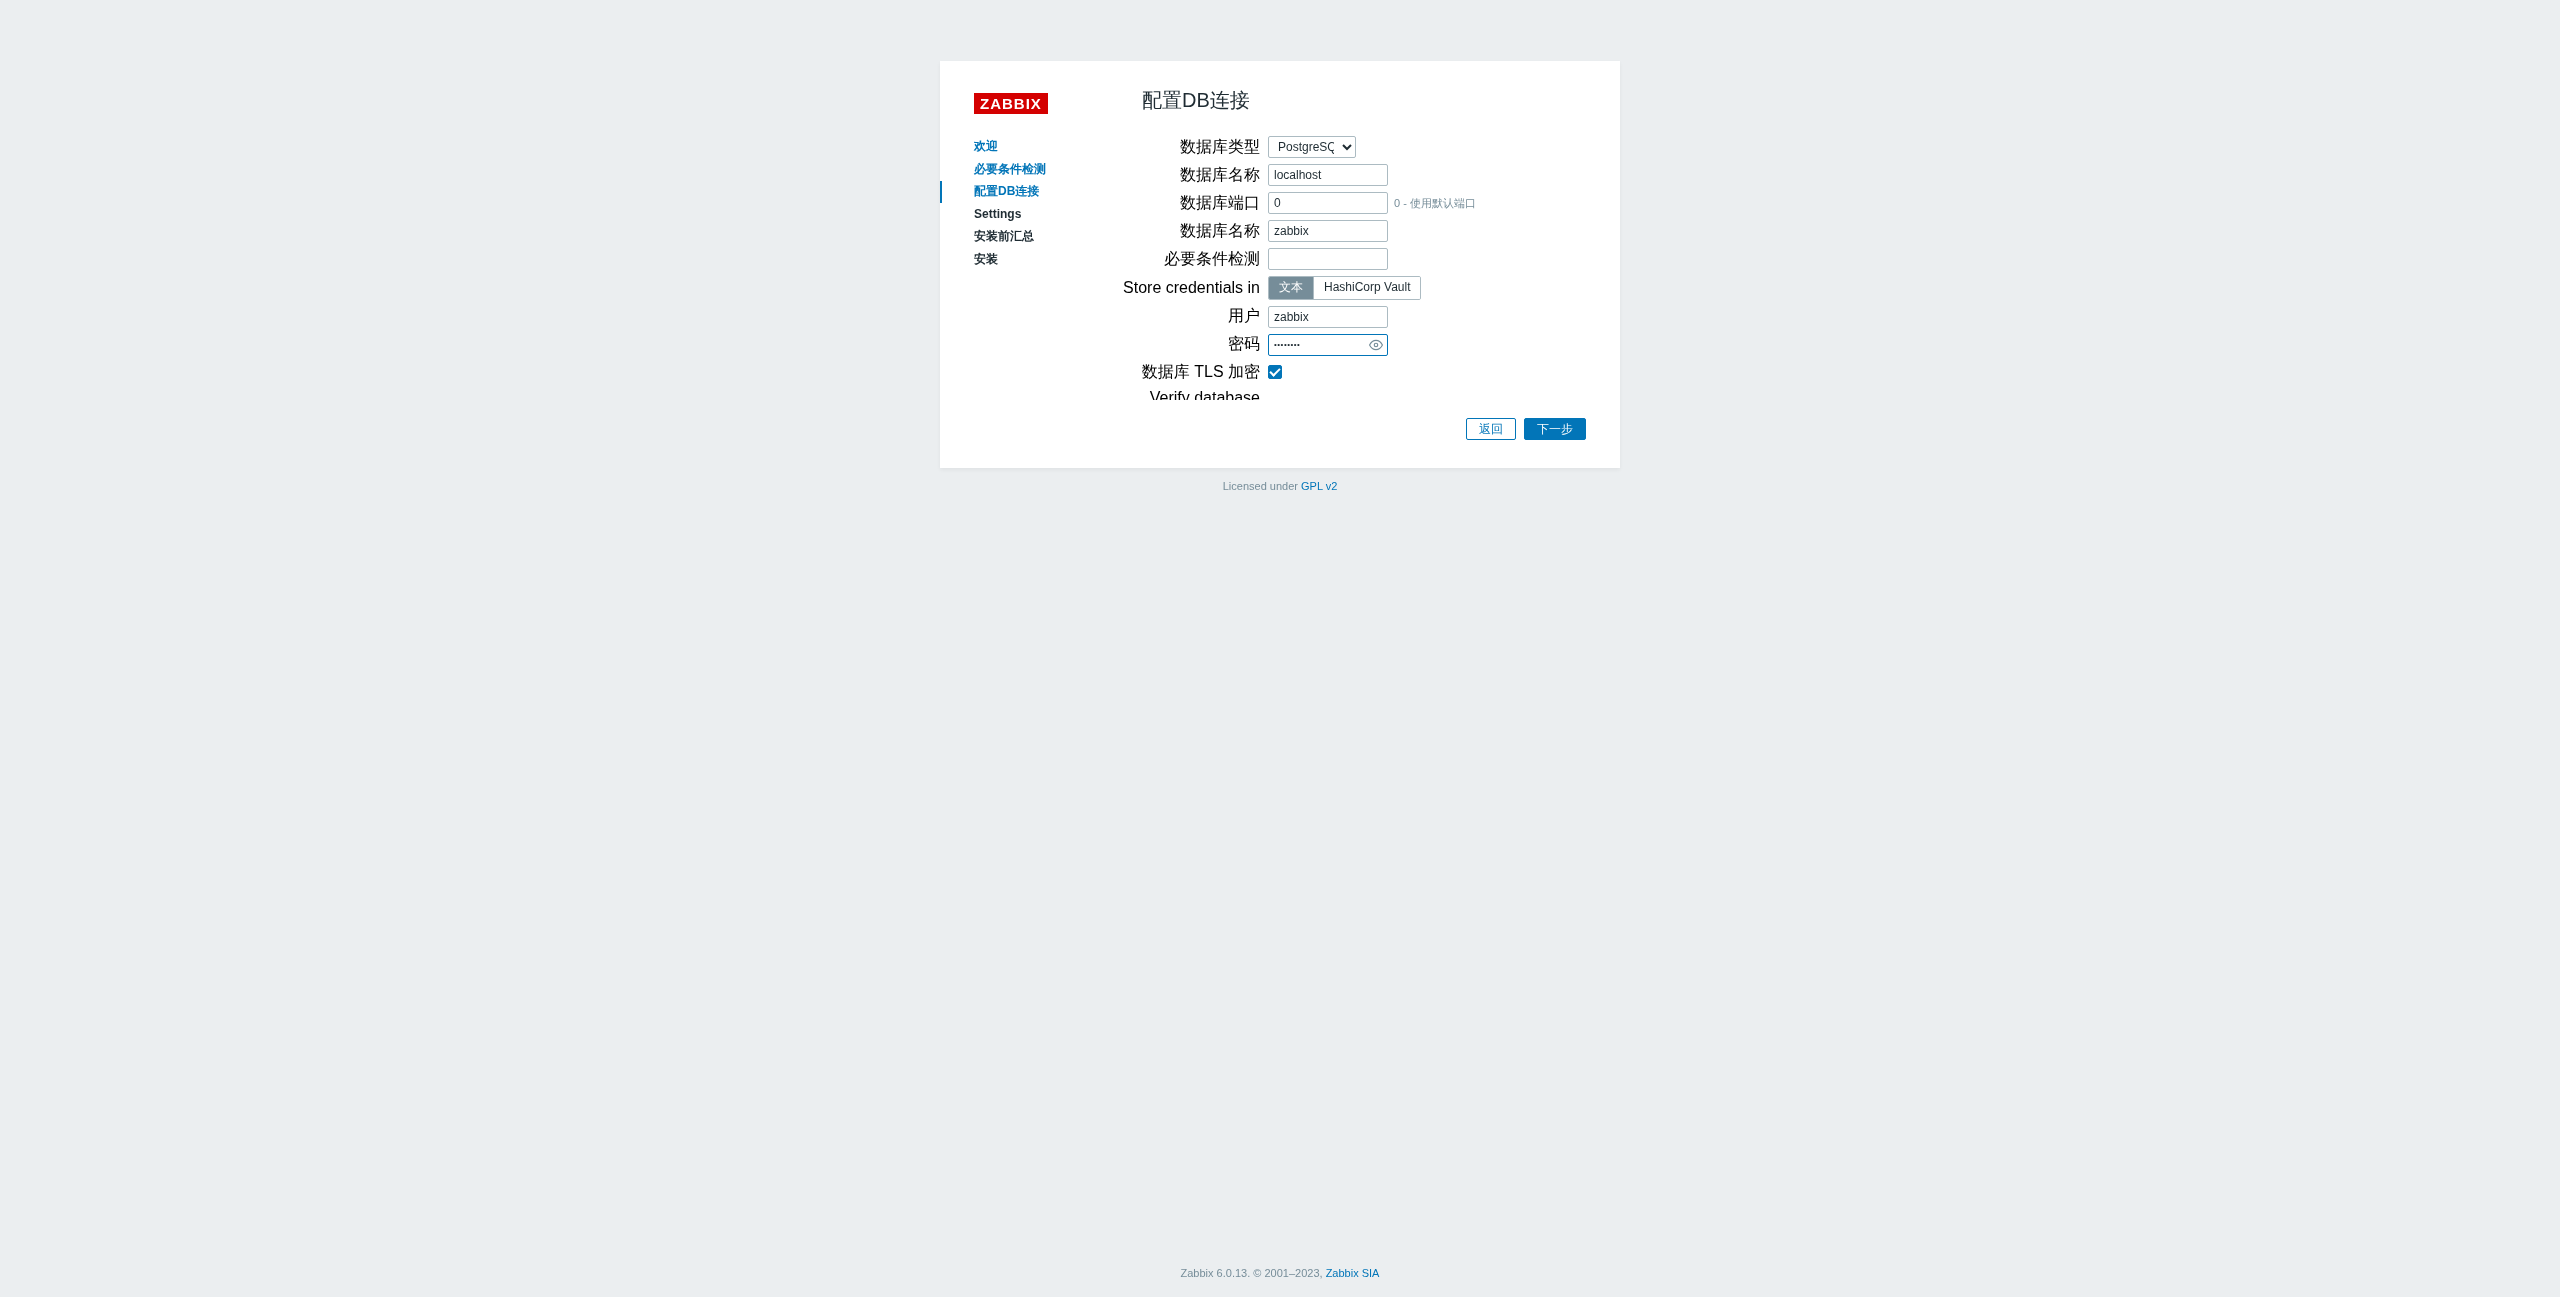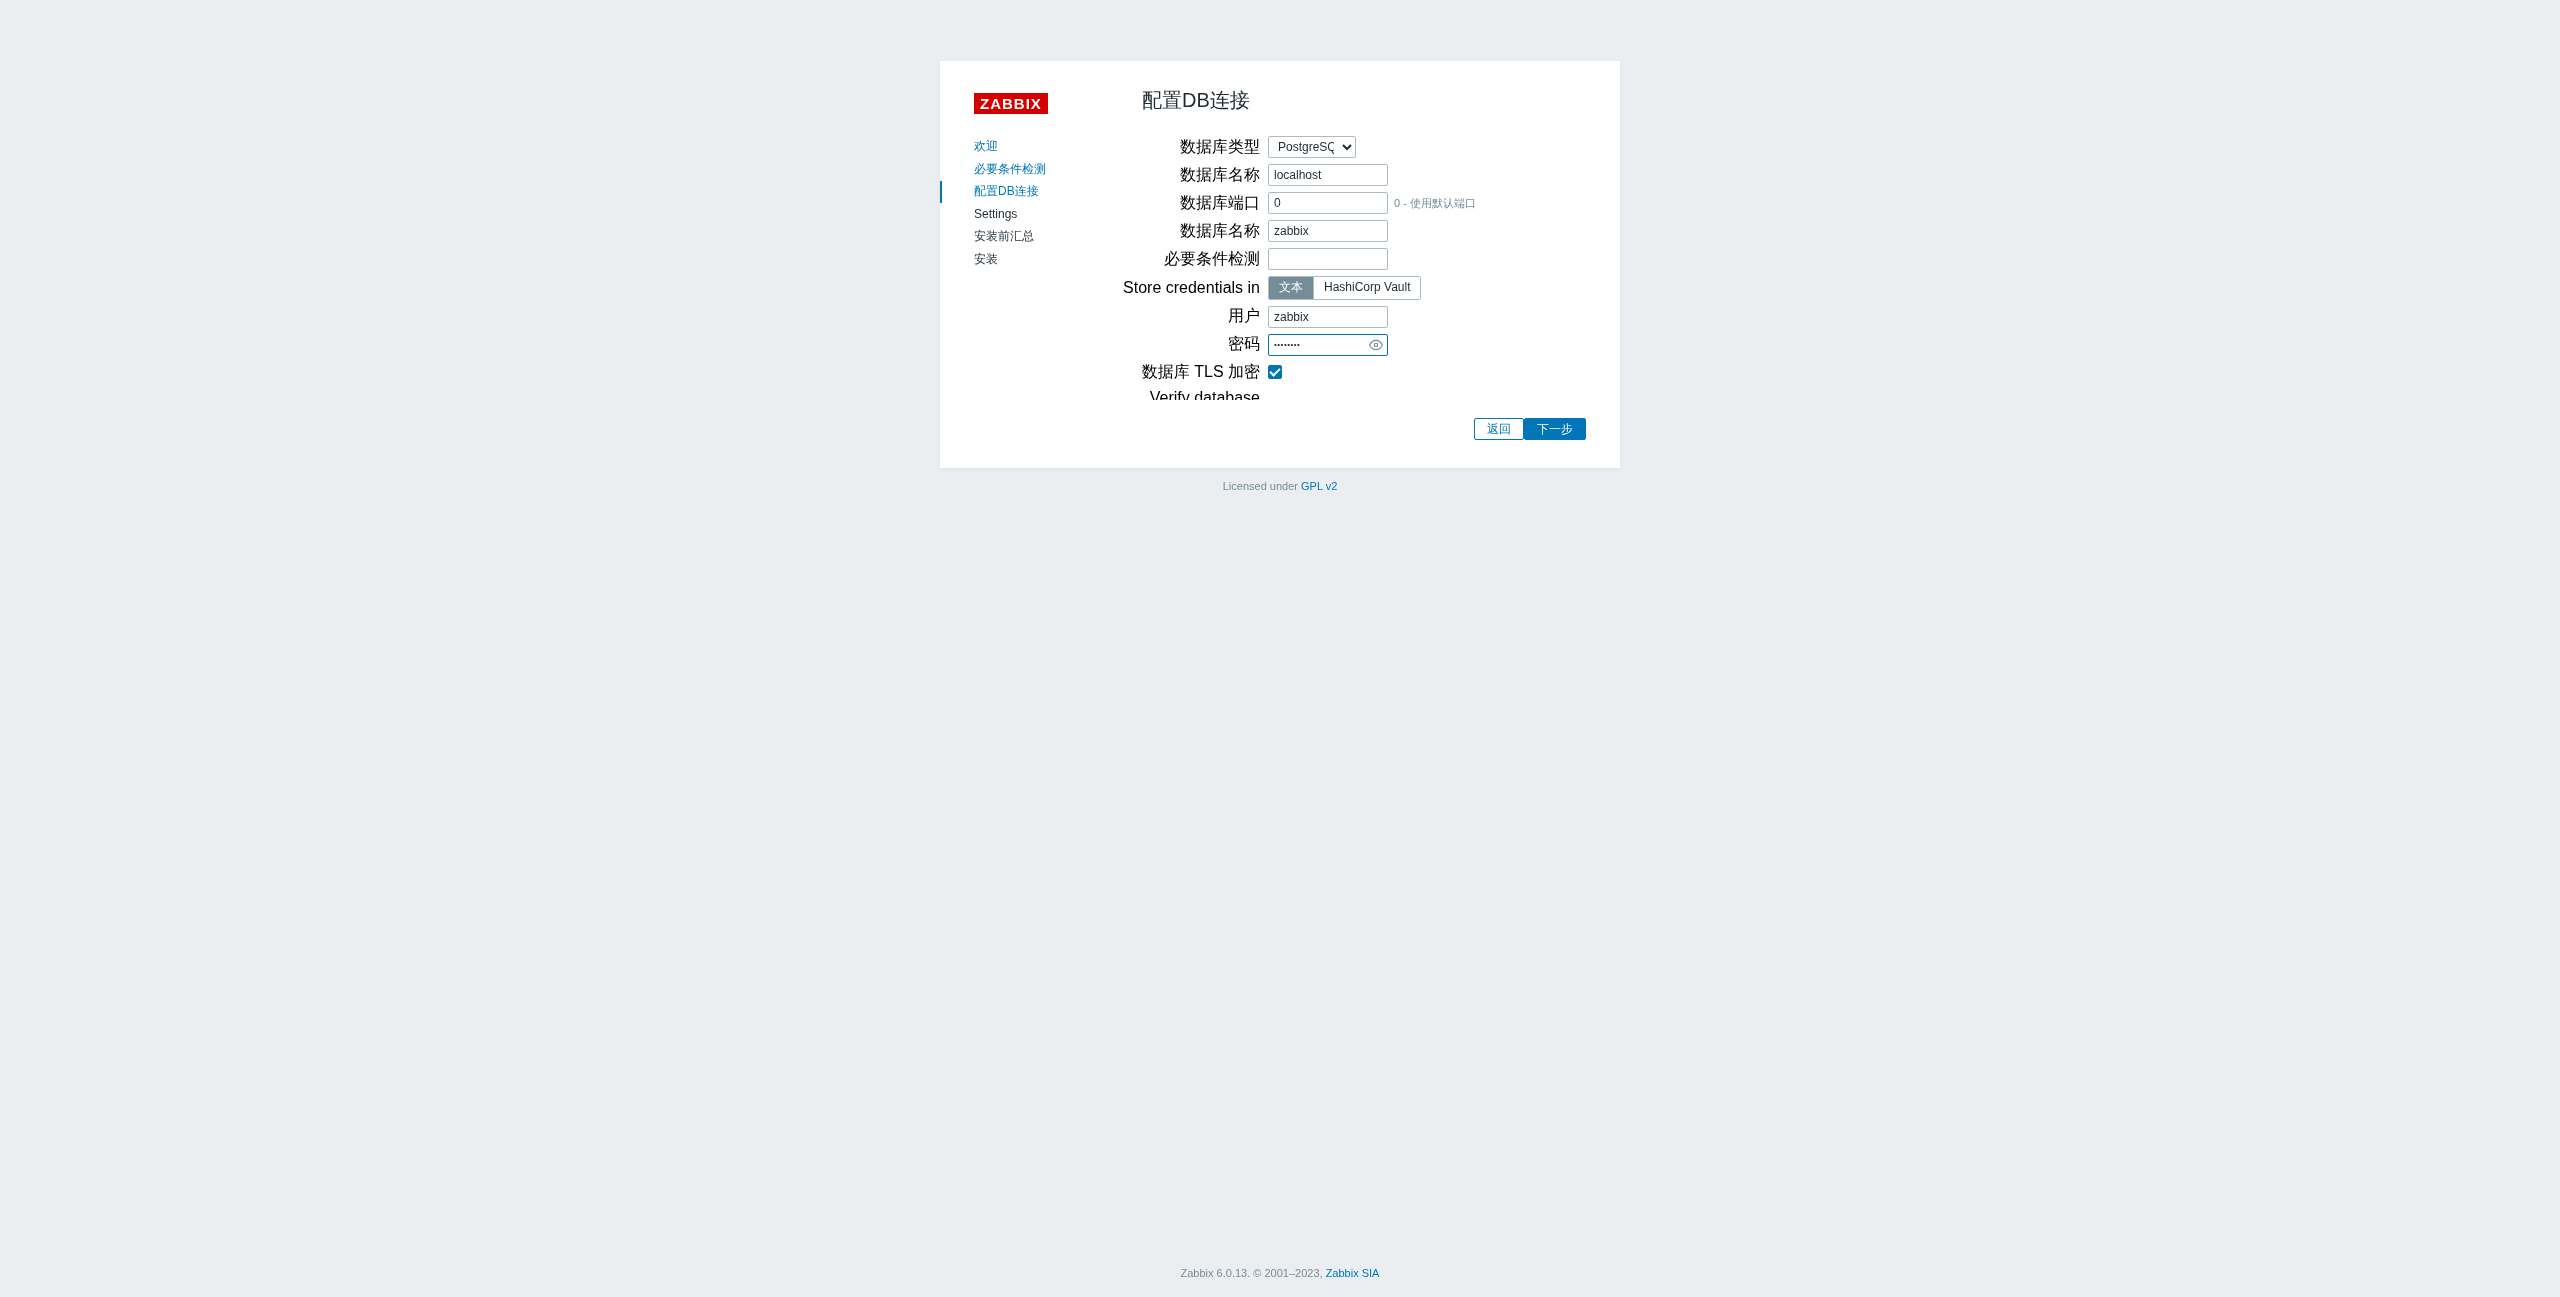--- a/index.html
+++ b/index.html
@@ -61,20 +61,21 @@
       margin-left: -34px;
       padding-left: 0;
     }
     .sidebar-item {
       font-size: 12px;
       padding: 3px 0 3px 34px;
       color: #1f2c33;
       cursor: default;
       line-height: 1.3;
       margin-bottom: 1px;
+      font-weight: bold;
     }
     .sidebar-item.completed {
       color: #0275b8;
     }
     .sidebar-item.selected {
       color: #0275b8;
       border-left: 2px solid #0275b8;
       padding-left: 32px;
     }
     .form-area {
@@ -197,20 +198,21 @@
       width: 14px;
       height: 14px;
       border: 1px solid #acbbc2;
       border-radius: 2px;
       background: #ffffff;
       cursor: pointer;
     }
     .footer-buttons {
       display: flex;
       justify-content: flex-end;
+      gap: 8px;
       margin-top: 18px;
     }
     .btn {
       height: 22px;
       padding: 0 12px;
       font-size: 12px;
       border-radius: 2px;
       cursor: pointer;
       border: 1px solid;
       line-height: 20px;

